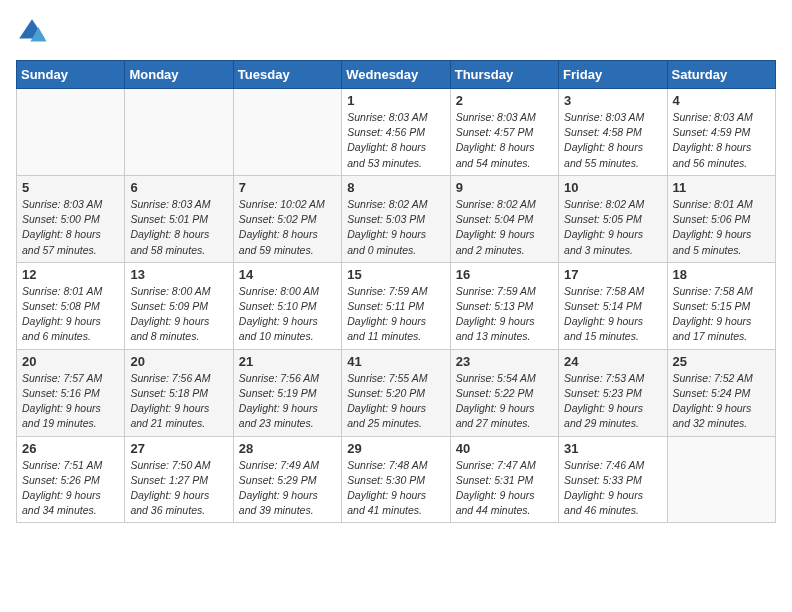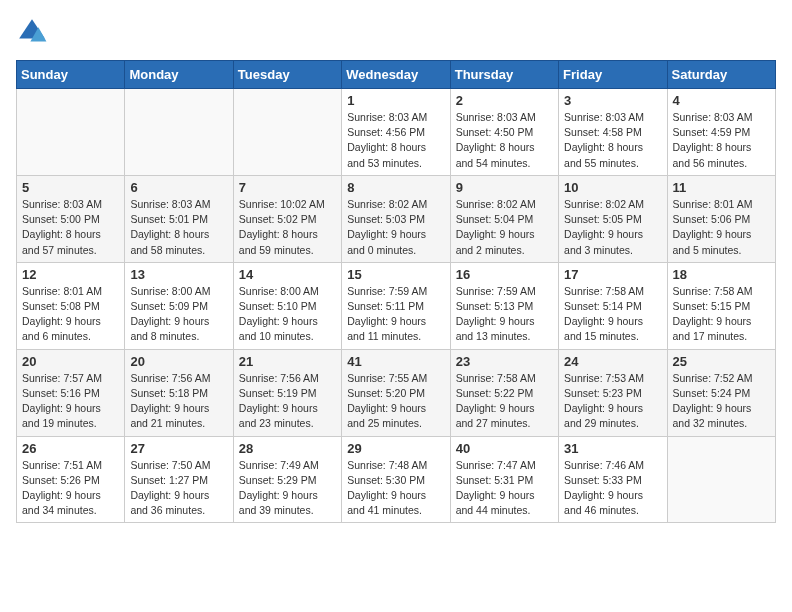--- a/index.html
+++ b/index.html
@@ -74,20 +74,21 @@
     .day-number {
       font-weight: bold;
       font-size: 13px;
       margin-bottom: 2px;
       display: block;
     }
     .cell-info {
       font-size: 10.5px;
       line-height: 1.45;
       color: #333;
+      font-style: italic;
     }
     .empty-cell {
       background: #f9f9f9;
     }
   </style>
 </head>
 <body>
 
 <div class="header">
   <div class="logo">
@@ -125,21 +126,21 @@
         <td class="empty-cell"></td>
         <td>
           <span class="day-number">1</span>
           <div class="cell-info">Sunrise: 8:03 AM
 Sunset: 4:56 PM
 Daylight: 8 hours and 53 minutes.</div>
         </td>
         <td>
           <span class="day-number">2</span>
           <div class="cell-info">Sunrise: 8:03 AM
-Sunset: 4:50 PM
+Sunset: 4:57 PM
 Daylight: 8 hours and 54 minutes.</div>
         </td>
         <td>
           <span class="day-number">3</span>
           <div class="cell-info">Sunrise: 8:03 AM
 Sunset: 4:58 PM
 Daylight: 8 hours and 55 minutes.</div>
         </td>
         <td>
           <span class="day-number">4</span>
@@ -256,21 +257,21 @@
 Daylight: 9 hours and 23 minutes.</div>
         </td>
         <td>
           <span class="day-number">41</span>
           <div class="cell-info">Sunrise: 7:55 AM
 Sunset: 5:20 PM
 Daylight: 9 hours and 25 minutes.</div>
         </td>
         <td>
           <span class="day-number">23</span>
-          <div class="cell-info">Sunrise: 7:58 AM
+          <div class="cell-info">Sunrise: 5:54 AM
 Sunset: 5:22 PM
 Daylight: 9 hours and 27 minutes.</div>
         </td>
         <td>
           <span class="day-number">24</span>
           <div class="cell-info">Sunrise: 7:53 AM
 Sunset: 5:23 PM
 Daylight: 9 hours and 29 minutes.</div>
         </td>
         <td>

